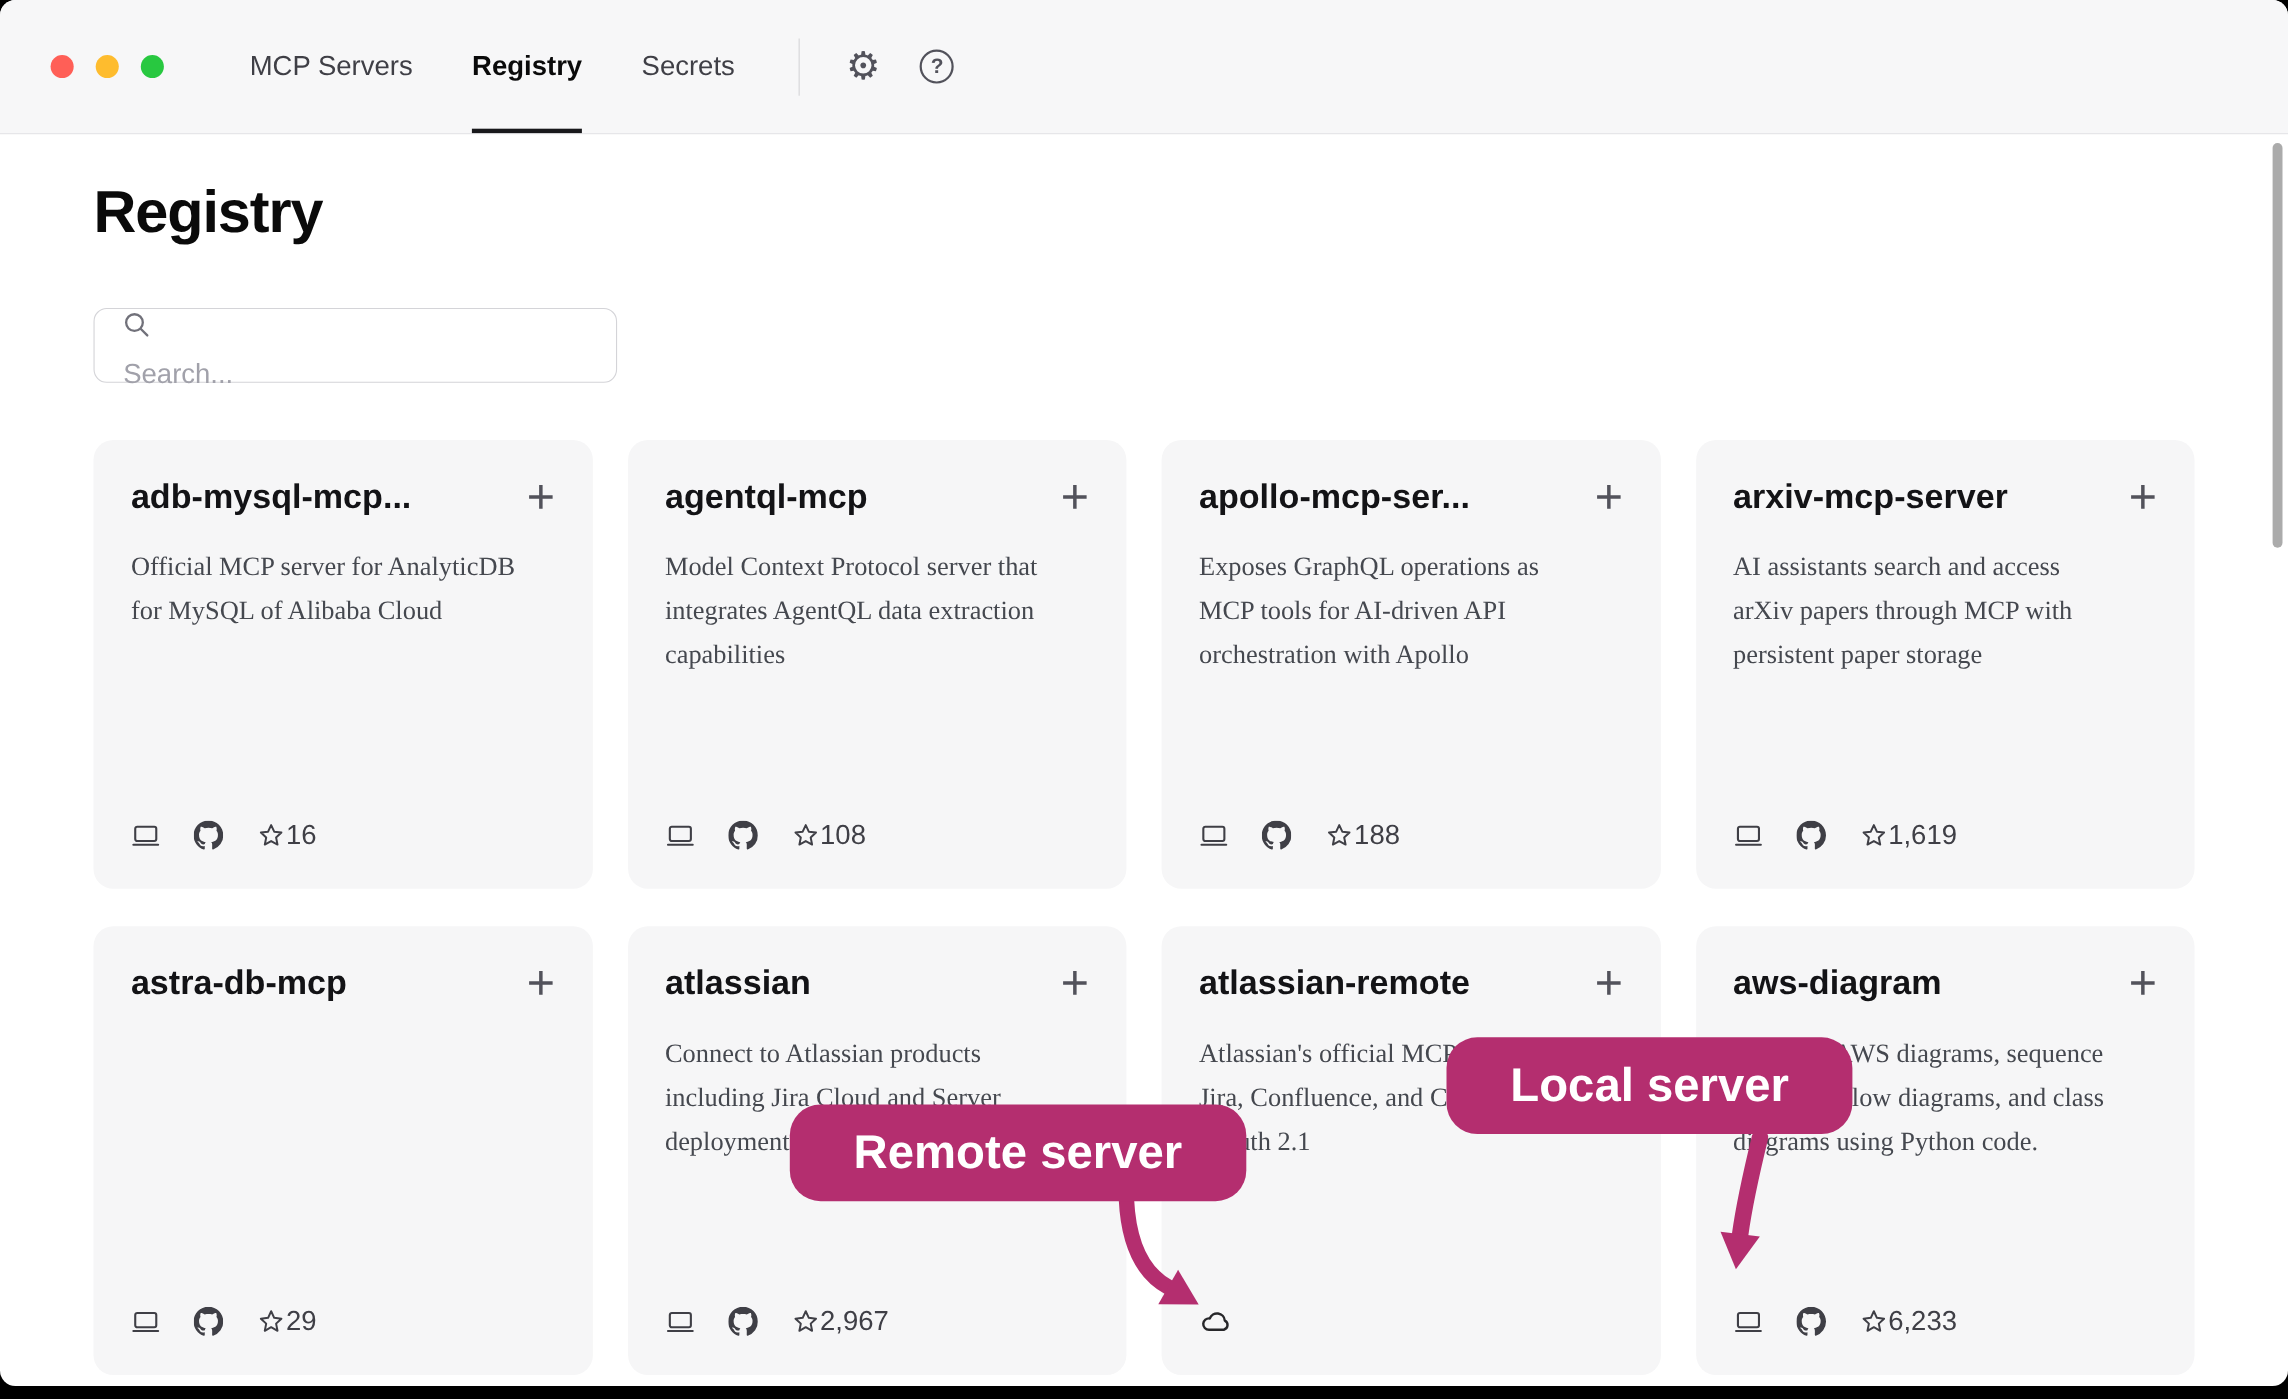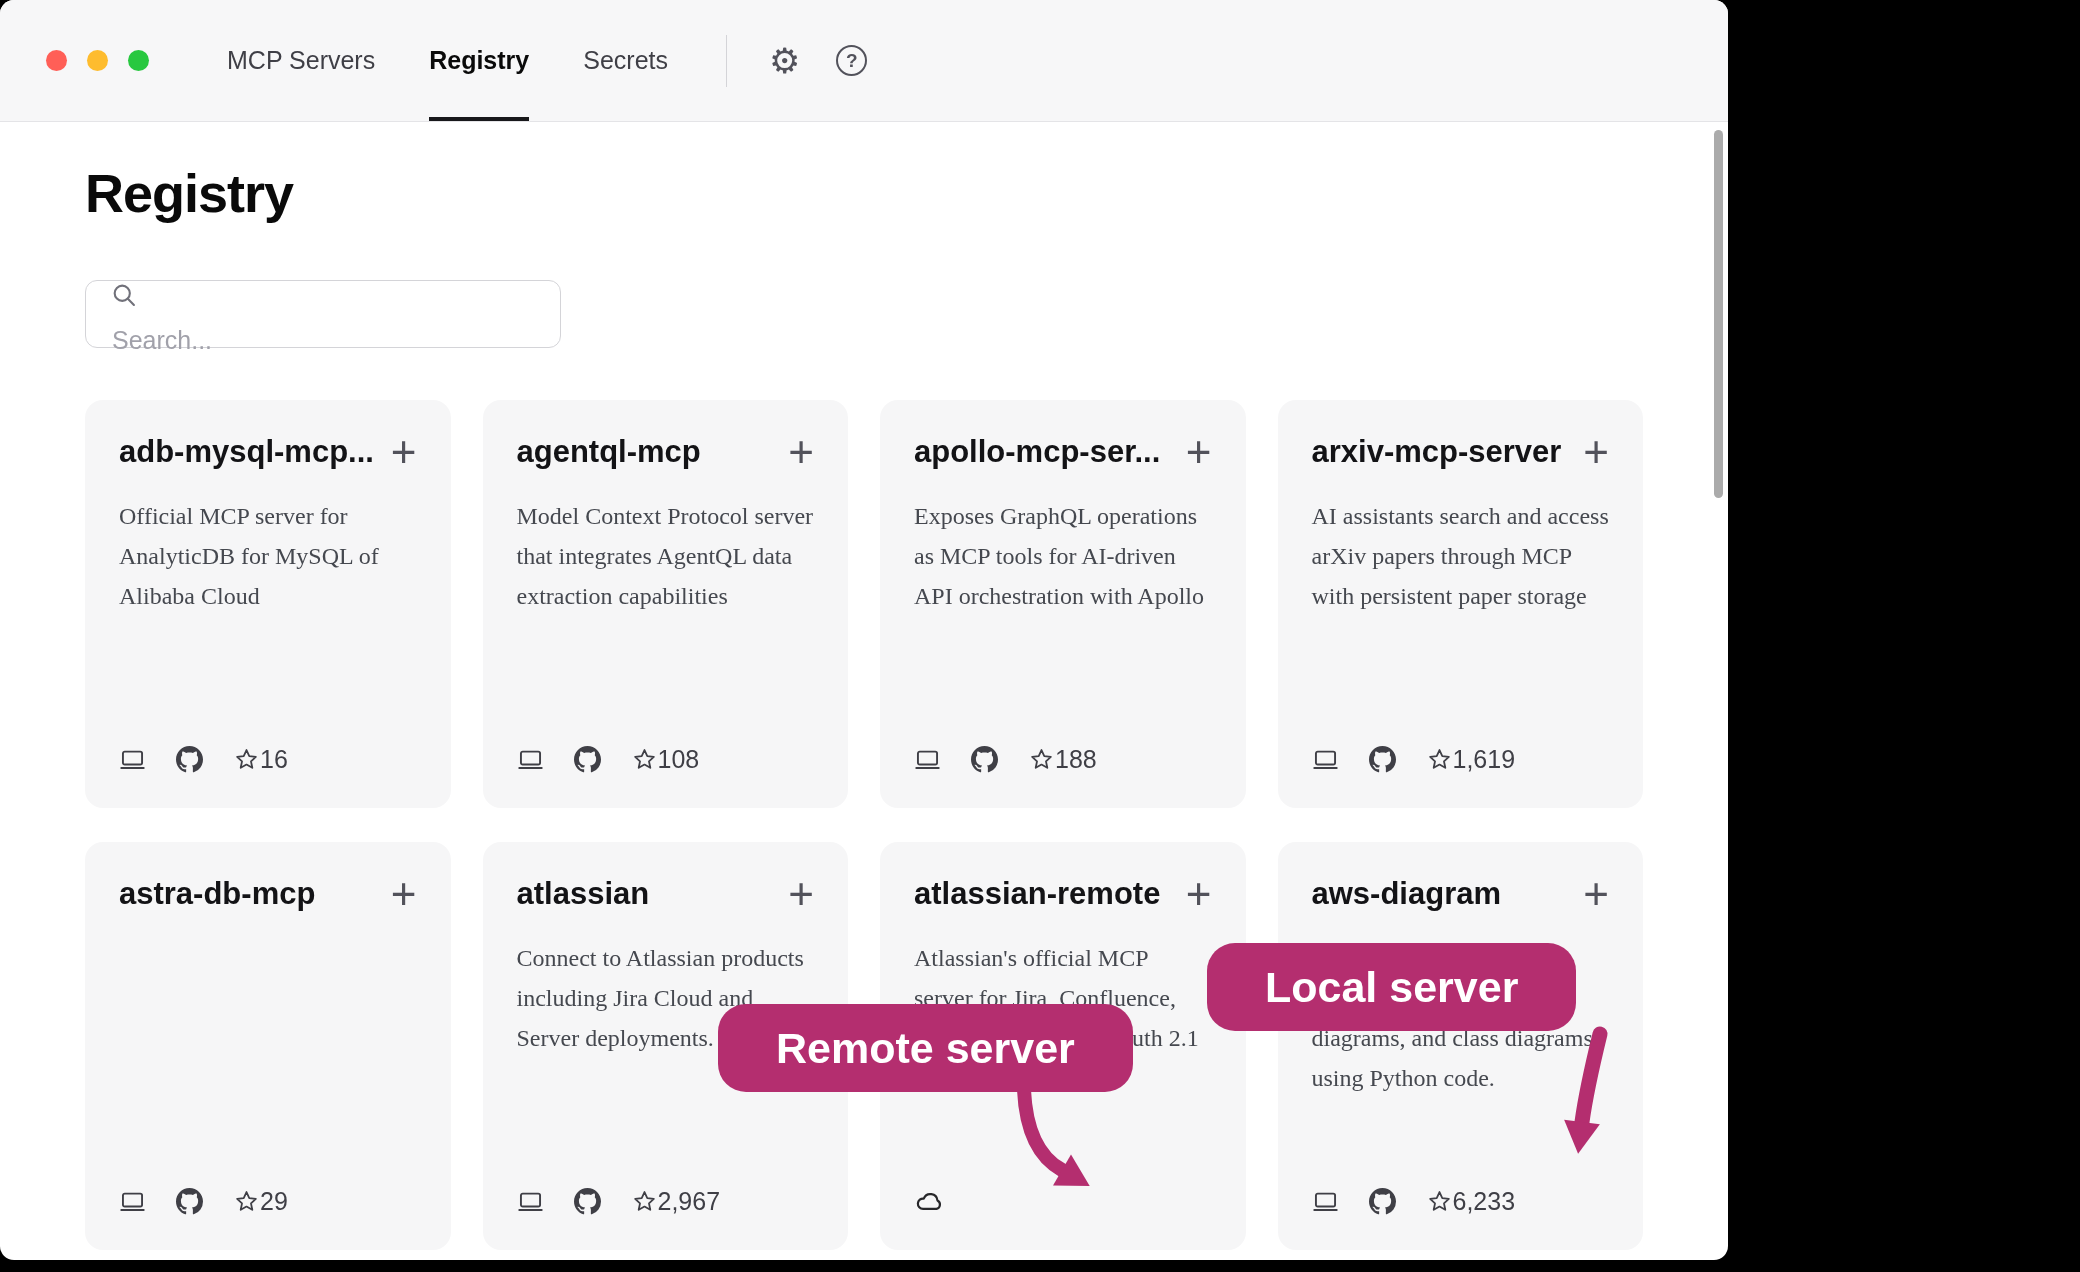--- a/index.html
+++ b/index.html
@@ -3,21 +3,21 @@
 <meta charset="utf-8">
 <style>
   :root{ --accent:#b42e6f; }
   *{ box-sizing:border-box; }
   html,body{ margin:0; padding:0; }
   body{
     width:2080px; height:1272px; position:relative; overflow:hidden;
     background:#000; font-family:"Liberation Sans", sans-serif;
   }
   .window{
-    position:absolute; left:0; top:0; width:1728px; height:1260px;
+    position:absolute; left:0; top:0; width:2080px; height:1260px;
     background:#fff; border-radius:14px; overflow:hidden;
   }
 
   
   .header{
     height:122px; background:#f7f7f8; border-bottom:1px solid #e4e4e7;
     display:flex; align-items:stretch;
   }
   .lights{ display:flex; align-items:center; gap:20px; padding-left:46px; }
   .light{ width:21px; height:21px; border-radius:50%; cursor:pointer; }
@@ -80,21 +80,21 @@
   .ic{ width:27px; height:27px; color:#3f3f46; display:block; }
   .ic.cloud{ width:31px; height:31px; color:#27272a; }
 
   
   .pill{
     position:absolute; background:var(--accent); color:#fff; font-weight:800;
     font-size:43px; height:88px; line-height:88px; padding:0 58px;
     border-radius:28px; z-index:6; white-space:nowrap;
   }
   .pill-remote{ left:718px; top:1004px; }
-  .pill-local{ left:1207px; top:943px; }
+  .pill-local{ left:1315px; top:943px; }
   .arrows{ position:absolute; left:0; top:0; width:2080px; height:1260px; z-index:5; pointer-events:none; }
 
   .scrollbar{
     position:absolute; right:5px; top:130px; width:9px; height:368px;
     border-radius:5px; background:#ababab; z-index:7; cursor:grab;
   }
   .hidden-defs{ position:absolute; width:0; height:0; overflow:hidden; }
 </style>
 </head>
 <body>

